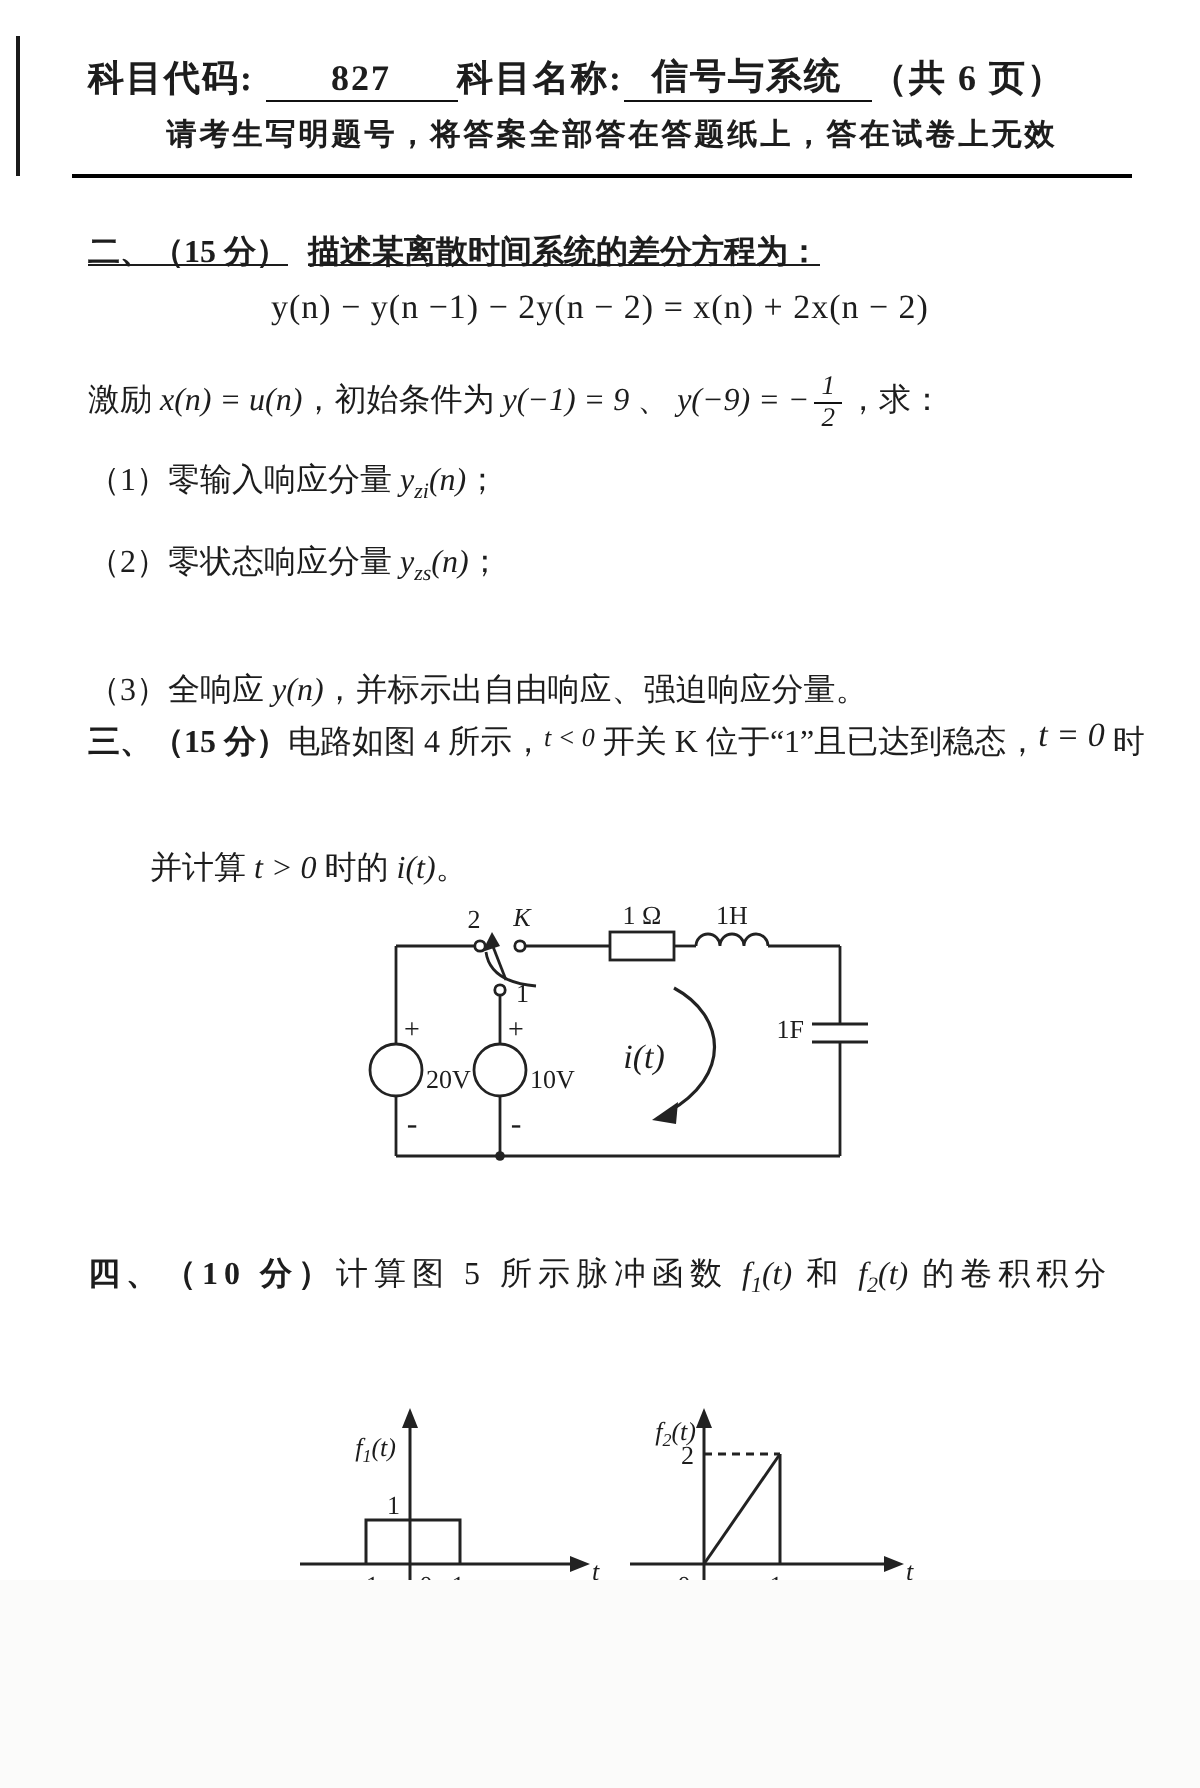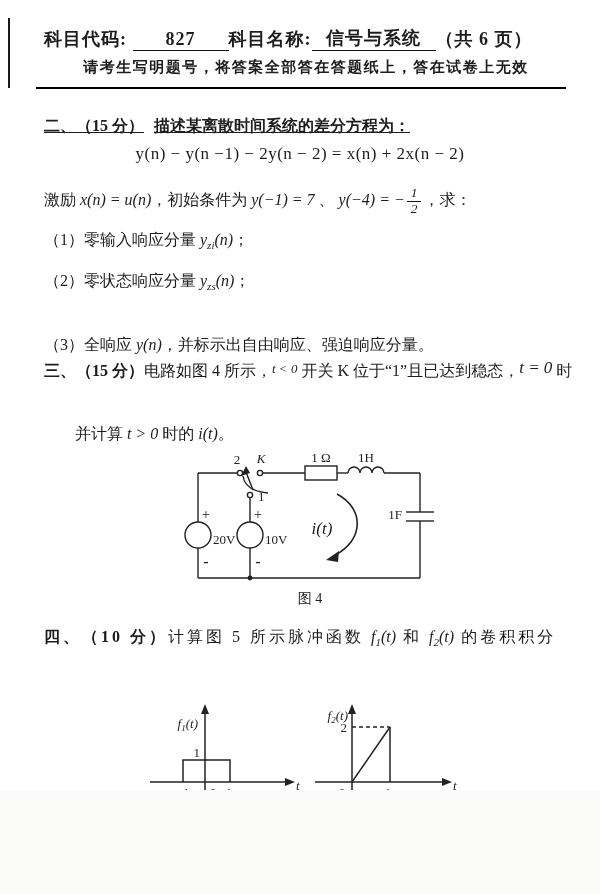--- a/index.html
+++ b/index.html
@@ -38,21 +38,21 @@
 
   <div class="abs h1"><span>科目代码:</span>
     <span class="uline u-code">827</span><span>科目名称:</span><span class="uline u-name">信号与系统</span><span>（共 6 页）</span></div>
   <div class="abs h2">请考生写明题号，将答案全部答在答题纸上，答在试卷上无效</div>
   <div class="abs rule"></div>
 
   <div class="abs txt" style="left:44px;top:116px;text-decoration:underline;"><span class="b">二、（15 分）</span><span class="b" style="margin-left:10px;">描述某离散时间系统的差分方程为：</span></div>
 
   <div class="abs eq">y(n) − y(n −1) − 2y(n − 2) = x(n) + 2x(n − 2)</div>
 
-  <div class="abs txt" style="left:44px;top:186px;"><span>激励 </span><span class="m">x(n) = u(n)</span><span>，初始条件为 </span><span class="m">y(−1) = 7</span><span> 、 </span><span class="m">y(−4) = −</span><span class="frac"><span class="num">1</span><span class="den">2</span></span><span>，求：</span></div>
+  <div class="abs txt" style="left:44px;top:186px;"><span>激励 </span><span class="m">x(n) = u(n)</span><span>，初始条件为 </span><span class="m">y(−1) = 9</span><span> 、 </span><span class="m">y(−9) = −</span><span class="frac"><span class="num">1</span><span class="den">2</span></span><span>，求：</span></div>
 
   <div class="abs txt" style="left:44px;top:230px;"><span>（1）零输入响应分量 </span><span class="m">y</span><sub class="ms">zi</sub><span class="m">(n)</span><span>；</span></div>
 
   <div class="abs txt" style="left:44px;top:271px;"><span>（2）零状态响应分量 </span><span class="m">y</span><sub class="ms">zs</sub><span class="m">(n)</span><span>；</span></div>
 
   <div class="abs txt" style="left:44px;top:311px;margin-top:24px;"><span>（3）全响应 </span><span class="m">y</span><span class="m">(n)</span><span>，并标示出自由响应、强迫响应分量。</span></div>
 
   <div class="abs txt" style="left:44px;top:361px;"><span class="b">三、（15 分）</span><span>电路如图 4 所示，</span><span class="m" style="position:relative;top:-3px;font-size:13px;">t &lt; 0</span><span> 开关 K 位于“1”且已达到稳态，</span><span class="m" style="position:relative;top:-3px;font-size:17px;">t = 0</span><span> 时</span></div>
   <div class="abs txt" style="left:75px;top:424px;"><span>并计算 </span><span class="m">t &gt; 0</span><span> 时的 </span><span class="m">i(t)</span><span>。</span></div>
 
@@ -107,21 +107,20 @@
       <text x="262" y="67" text-anchor="end">1F</text>
       <text x="73" y="92" text-anchor="start">20V</text>
       <text x="125" y="92" text-anchor="start">10V</text>
       <text x="66" y="67" text-anchor="middle" font-size="14">+</text>
       <text x="118" y="67" text-anchor="middle" font-size="14">+</text>
       <text x="66" y="115" text-anchor="middle" font-size="16">-</text>
       <text x="118" y="115" text-anchor="middle" font-size="16">-</text>
       <text x="182" y="82" text-anchor="middle" font-size="17" font-style="italic">i(t)</text>
     </g>
   </svg>
-  <div class="abs figcap" style="left:140px;top:590px;width:340px;">图 4</div>
 
   <div class="abs txt" style="left:44px;top:627px;"><span class="b sp4l1">四、（10 分）</span><span class="sp4l1">计算图 5 所示脉冲函数 </span><span class="m">f</span><sub class="ms">1</sub><span class="m">(t)</span><span class="sp4l1"> 和 </span><span class="m">f</span><sub class="ms">2</sub><span class="m">(t)</span><span class="sp4l1"> 的卷积积分</span></div>
 
 
   <svg class="abs" style="left:140px;top:698px;" width="170" height="112" viewBox="0 0 170 112">
     <g stroke="#222" stroke-width="1.5" fill="none">
       <line x1="10" y1="84" x2="148" y2="84"></line>
       <line x1="65" y1="12" x2="65" y2="102"></line>
       <polyline points="43,84 43,62 90,62 90,84"></polyline>
     </g>

